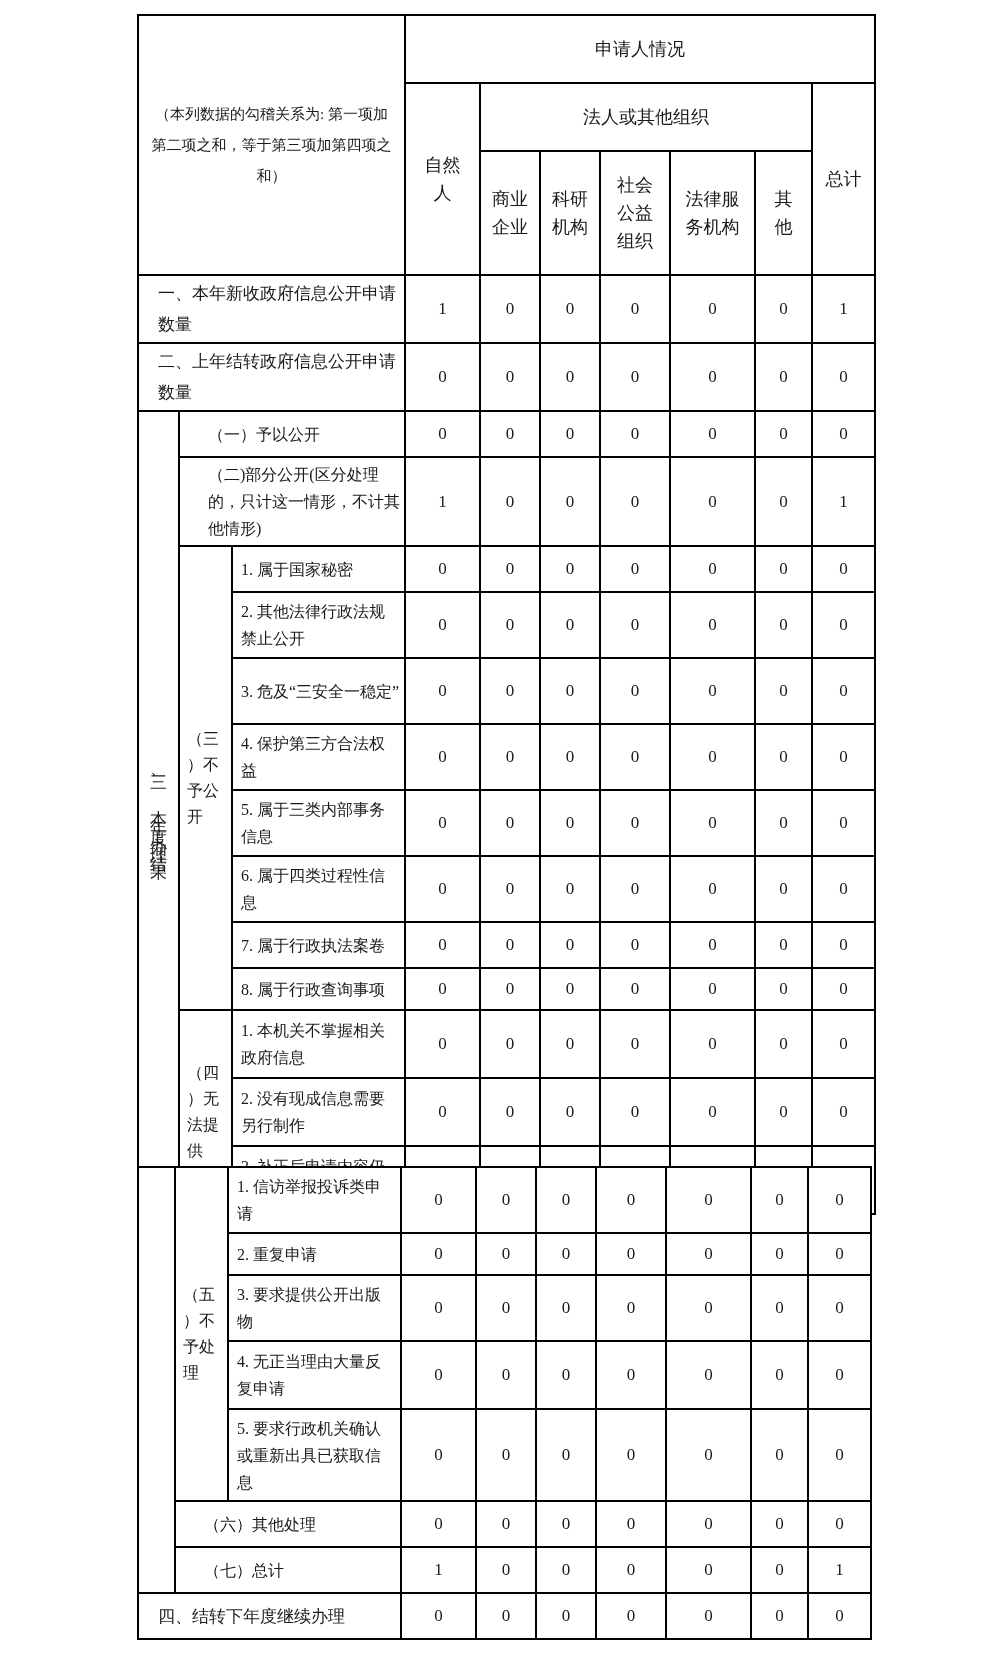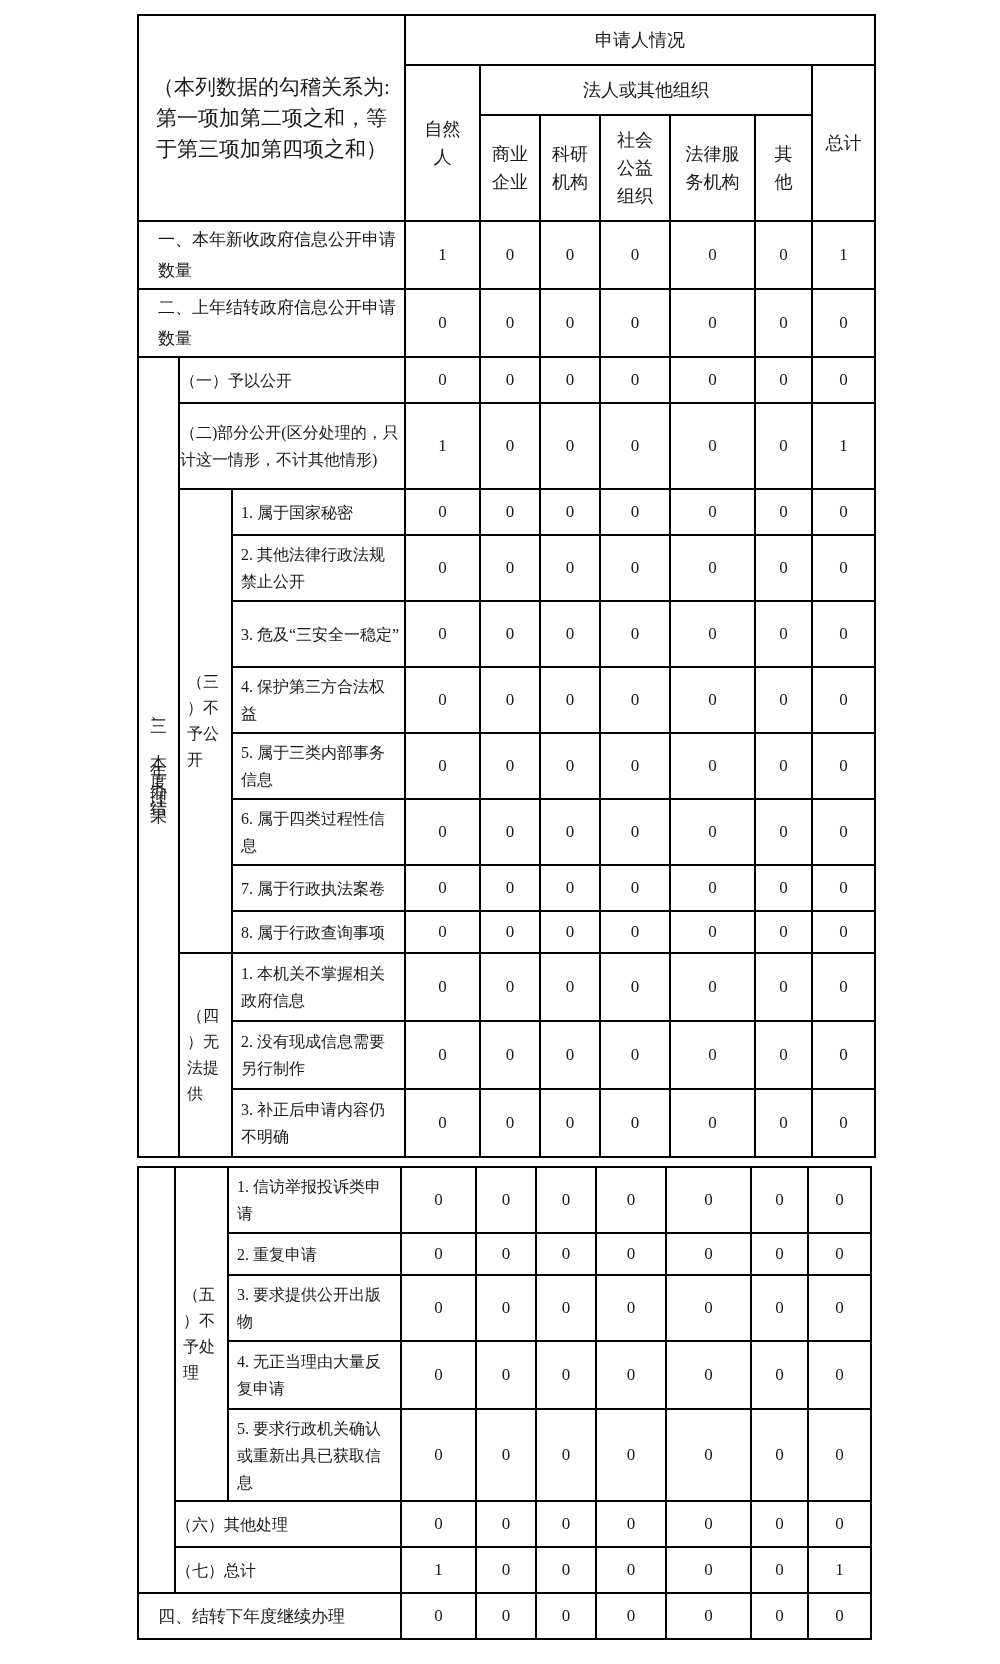--- a/index.html
+++ b/index.html
@@ -25,44 +25,44 @@
     border: 2px solid #000000;
     vertical-align: middle;
     overflow: hidden;
     box-sizing: border-box;
   }
   
   .hc {
     font-size: 18px;
     line-height: 28px;
     text-align: center;
-    padding: 10px 10px;
+    padding: 19px 10px;
   }
   .hcn { padding: 2px 15px; border-radius: 31px; } 
   .note {
-    font-size: 21px;
+    font-size: 15px;
     line-height: 31px;
     text-align: center;
     padding: 0 12px;
   }
   
   .rowlabel {
     font-size: 17px;
     line-height: 31px;
     text-align: left;
     padding: 2px 6px 2px 19px;
   }
   
   .item {
     font-size: 16px;
     line-height: 27px;
     text-align: left;
     padding: 3px 4px 3px 8px;
   }
-  .indent { padding-left: 0; }
+  .indent { padding-left: 28px; }
   
   .grp {
     font-size: 16px;
     line-height: 26px;
     text-align: left;
     padding: 2px 4px 2px 7px;
     line-break: anywhere;
     word-break: break-all;
     margin-left: 32px;
   }

